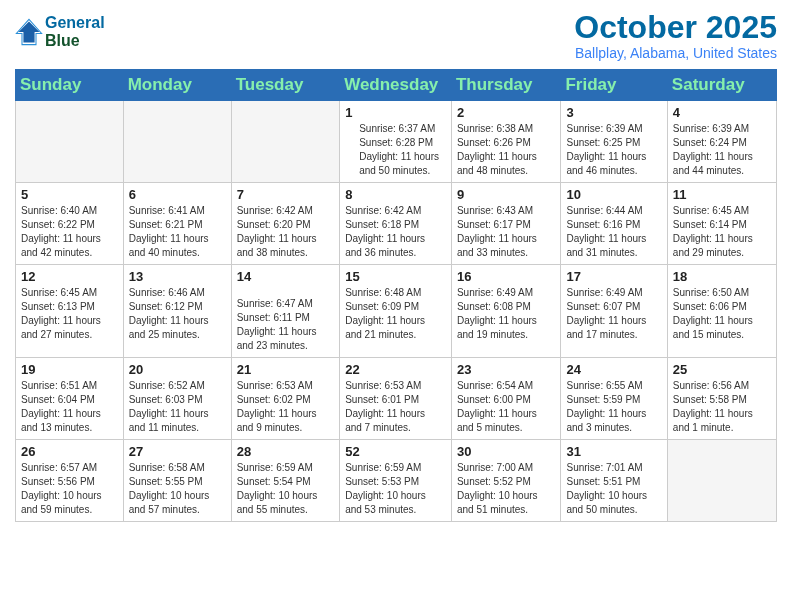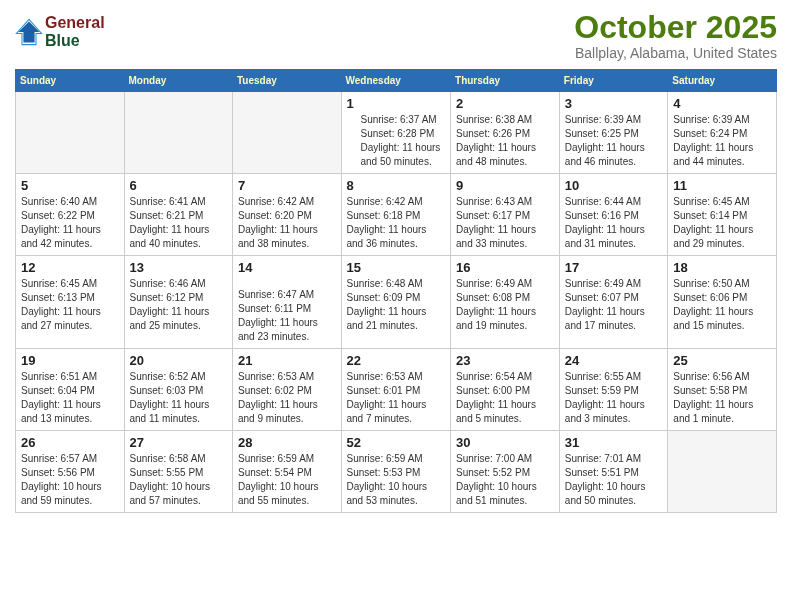--- a/index.html
+++ b/index.html
@@ -28,56 +28,56 @@
       margin-top: 4px;
     }
     .logo-text {
       display: flex;
       flex-direction: column;
       line-height: 1.1;
     }
     .logo-general {
       font-size: 16px;
       font-weight: bold;
-      color: #7f1d1d;
+      color: #0369a1;
     }
     .logo-blue {
       font-size: 16px;
       font-weight: bold;
       color: #14532d;
     }
     .logo-icon {
       width: 28px;
       height: 28px;
       margin-right: 2px;
     }
     .title-area {
       text-align: right;
     }
     .month-title {
       font-size: 32px;
       font-weight: bold;
-      color: #4d7c0f;
+      color: #0369a1;
       line-height: 1.1;
     }
     .location {
       font-size: 14px;
-      color: #737373;
+      color: #3b82f6;
     }
     .calendar {
       width: 100%;
       border-collapse: collapse;
       font-size: 10.5px;
     }
     .calendar th {
       background: #2a6db5;
-      color: #fef9c3;
+      color: #86efac;
       padding: 5px 4px;
       text-align: left;
-      font-size: 10px;
+      font-size: 17px;
       font-weight: bold;
       border: 1px solid #2a6db5;
     }
     .calendar td {
       border: 1px solid #ccc;
       vertical-align: top;
       padding: 4px 5px;
       width: 113px;
       height: 82px;
       background: #fff;

